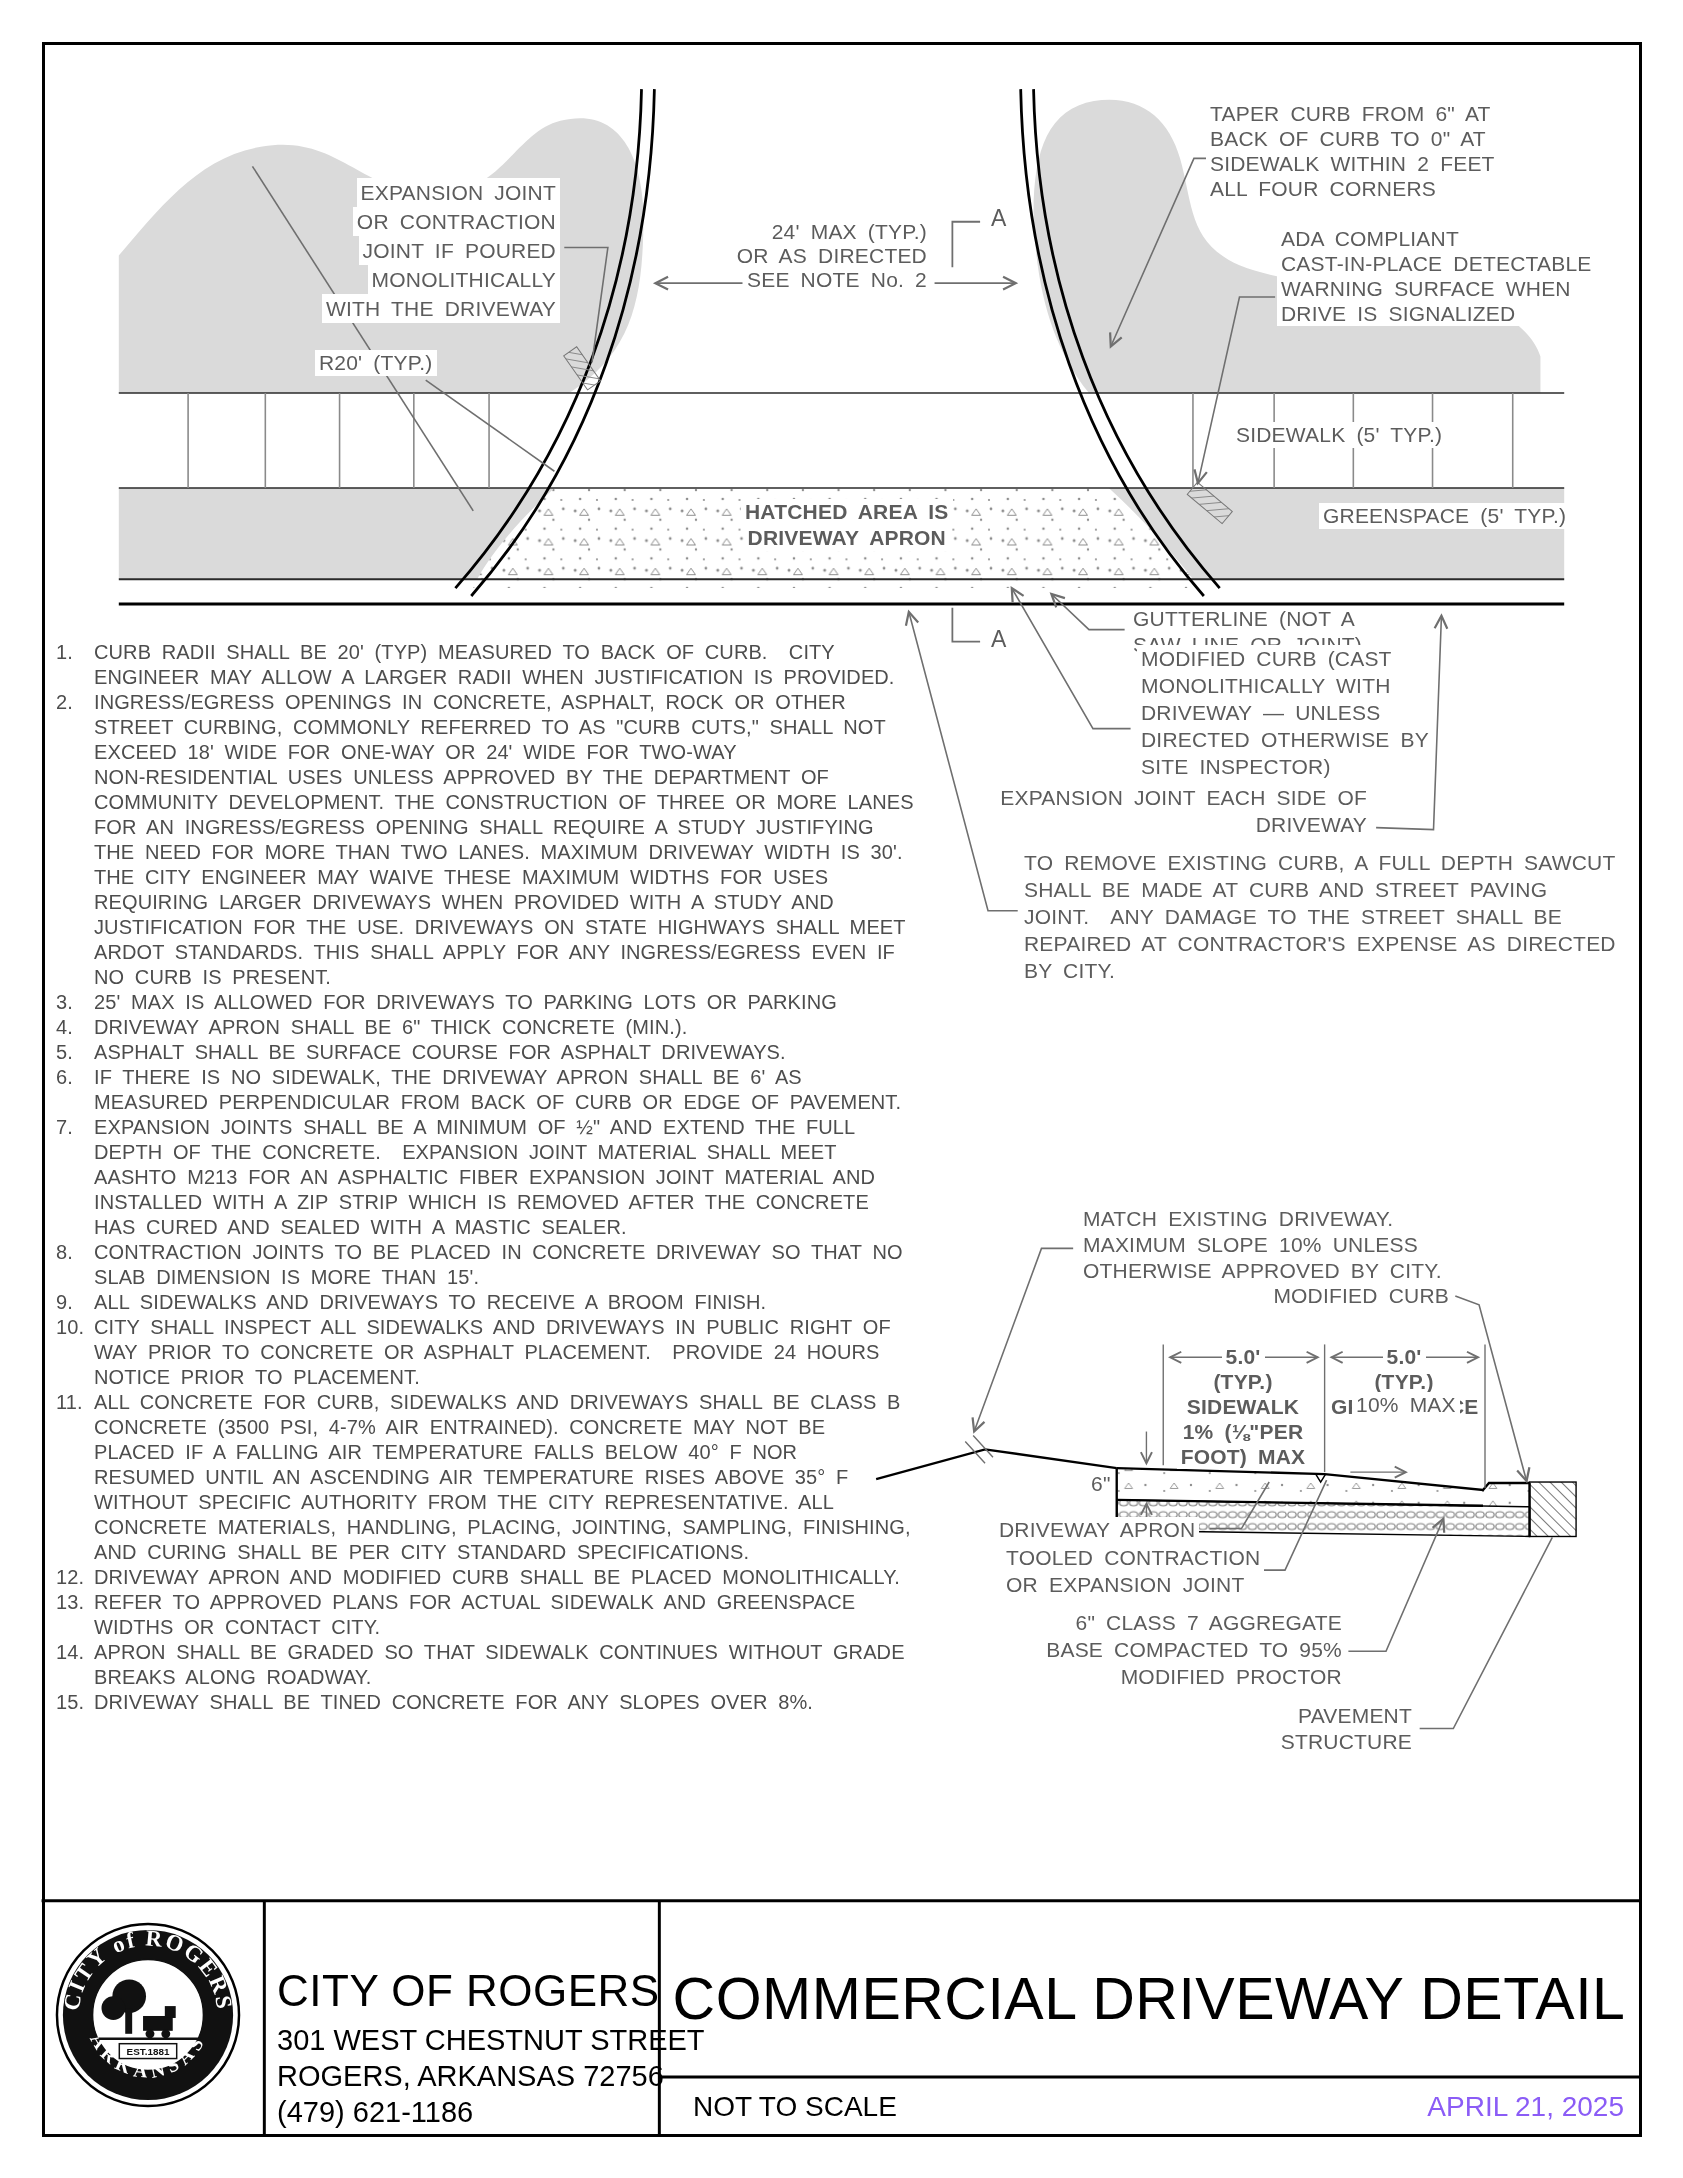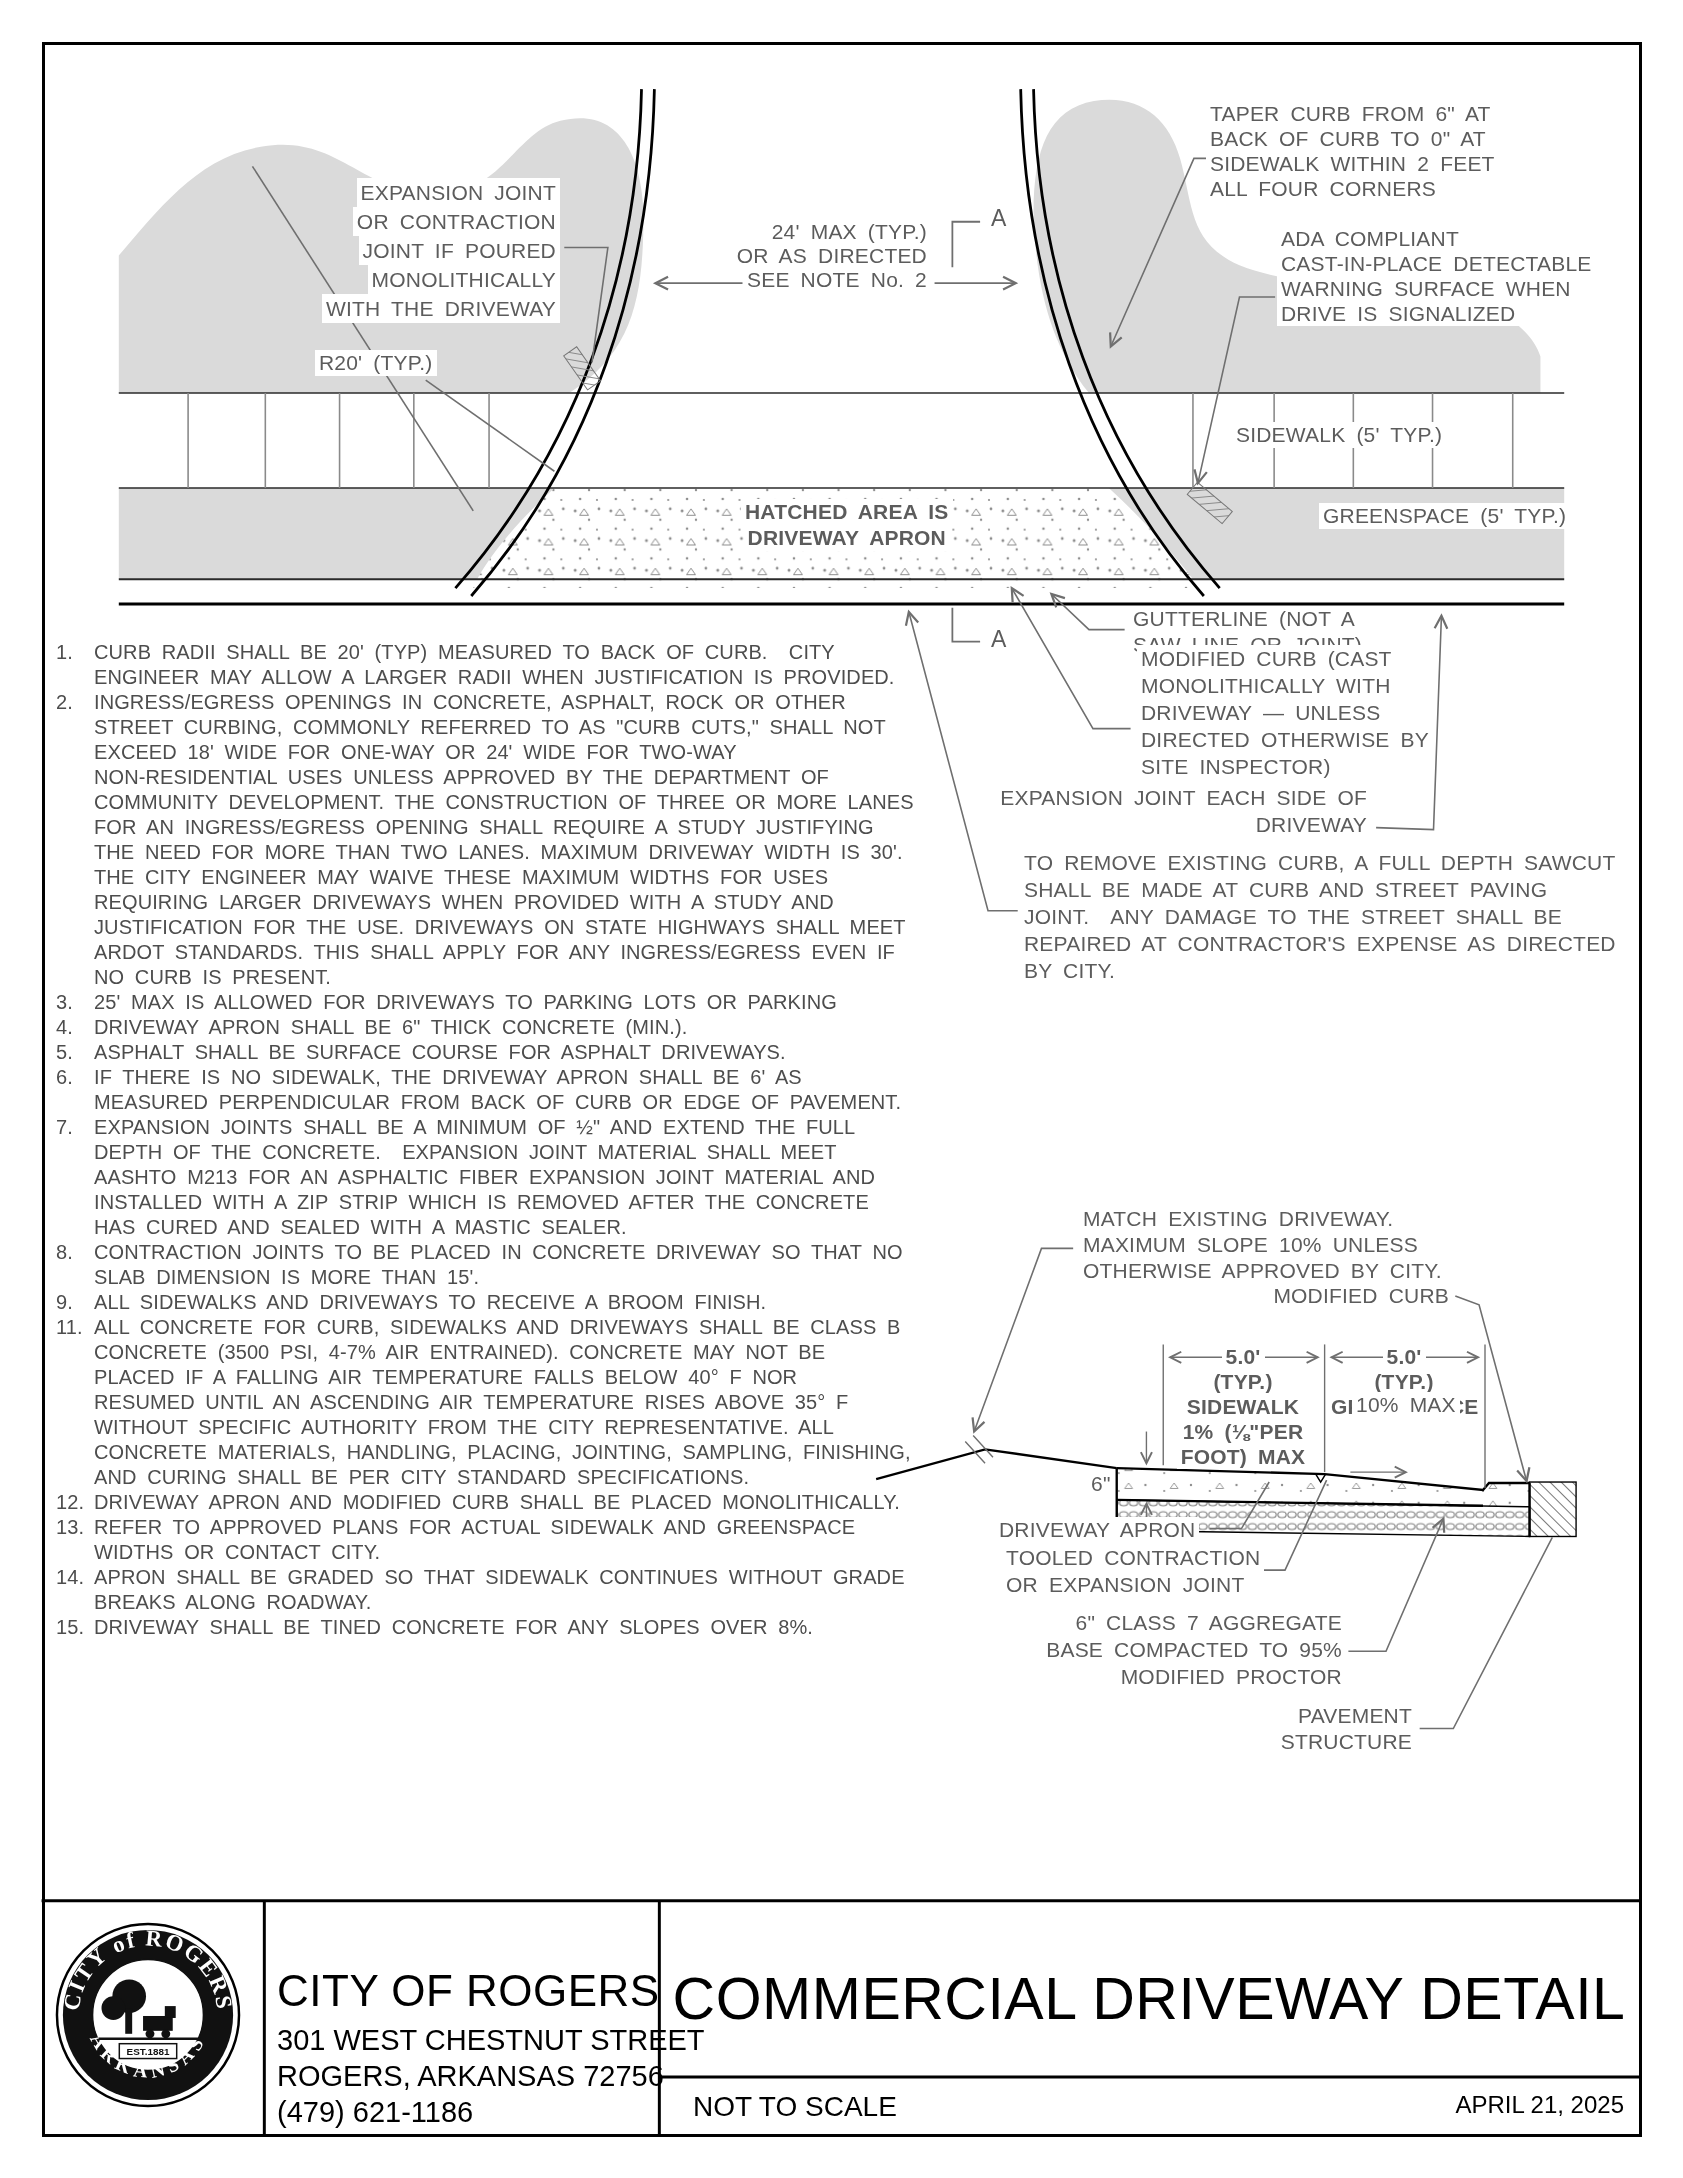--- a/index.html
+++ b/index.html
@@ -24,21 +24,21 @@
   .note .num{width:38px;flex:none;}
   .bl{line-height:25px;white-space:pre;}
 
   
   .tb-org{position:absolute;left:277px;top:1966px;font-size:44px;color:#000;letter-spacing:0.5px;}
   .tb-addr{position:absolute;left:277px;top:2022px;font-size:29px;line-height:36px;color:#000;}
   .tb-title{position:absolute;left:659px;top:1901px;width:980px;height:196px;
             display:flex;align-items:center;justify-content:center;
             font-size:59px;color:#000;letter-spacing:0.5px;white-space:nowrap;}
   .tb-scale{position:absolute;left:693px;top:2091px;font-size:28px;color:#000;}
-  .tb-date{position:absolute;right:59px;top:2091px;font-size:24px;color:#000000;}
+  .tb-date{position:absolute;right:59px;top:2091px;font-size:28px;color:#8b5cf6;}
   .seal{position:absolute;left:54px;top:1921px;}
 </style>
 </head>
 <body>
 
 <div class="sheet">
   <div class="border"></div>
 
   <svg class="linework" width="1683" height="2178" viewBox="0 0 1700 2200">
     <defs>
@@ -323,20 +323,28 @@
           <div class="bl">SLAB DIMENSION IS MORE THAN 15'.</div>
         </div>
       </div>
       <div class="note">
         <div class="num bl">9.</div>
         <div class="body">
           <div class="bl">ALL SIDEWALKS AND DRIVEWAYS TO RECEIVE A BROOM FINISH.</div>
         </div>
       </div>
       <div class="note">
+        <div class="num bl">10.</div>
+        <div class="body">
+          <div class="bl">CITY SHALL INSPECT ALL SIDEWALKS AND DRIVEWAYS IN PUBLIC RIGHT OF</div>
+          <div class="bl">WAY PRIOR TO CONCRETE OR ASPHALT PLACEMENT.  PROVIDE 24 HOURS</div>
+          <div class="bl">NOTICE PRIOR TO PLACEMENT.</div>
+        </div>
+      </div>
+      <div class="note">
         <div class="num bl">11.</div>
         <div class="body">
           <div class="bl">ALL CONCRETE FOR CURB, SIDEWALKS AND DRIVEWAYS SHALL BE CLASS B</div>
           <div class="bl">CONCRETE (3500 PSI, 4-7% AIR ENTRAINED). CONCRETE MAY NOT BE</div>
           <div class="bl">PLACED IF A FALLING AIR TEMPERATURE FALLS BELOW 40° F NOR</div>
           <div class="bl">RESUMED UNTIL AN ASCENDING AIR TEMPERATURE RISES ABOVE 35° F</div>
           <div class="bl">WITHOUT SPECIFIC AUTHORITY FROM THE CITY REPRESENTATIVE. ALL</div>
           <div class="bl">CONCRETE MATERIALS, HANDLING, PLACING, JOINTING, SAMPLING, FINISHING,</div>
           <div class="bl">AND CURING SHALL BE PER CITY STANDARD SPECIFICATIONS.</div>
         </div>

